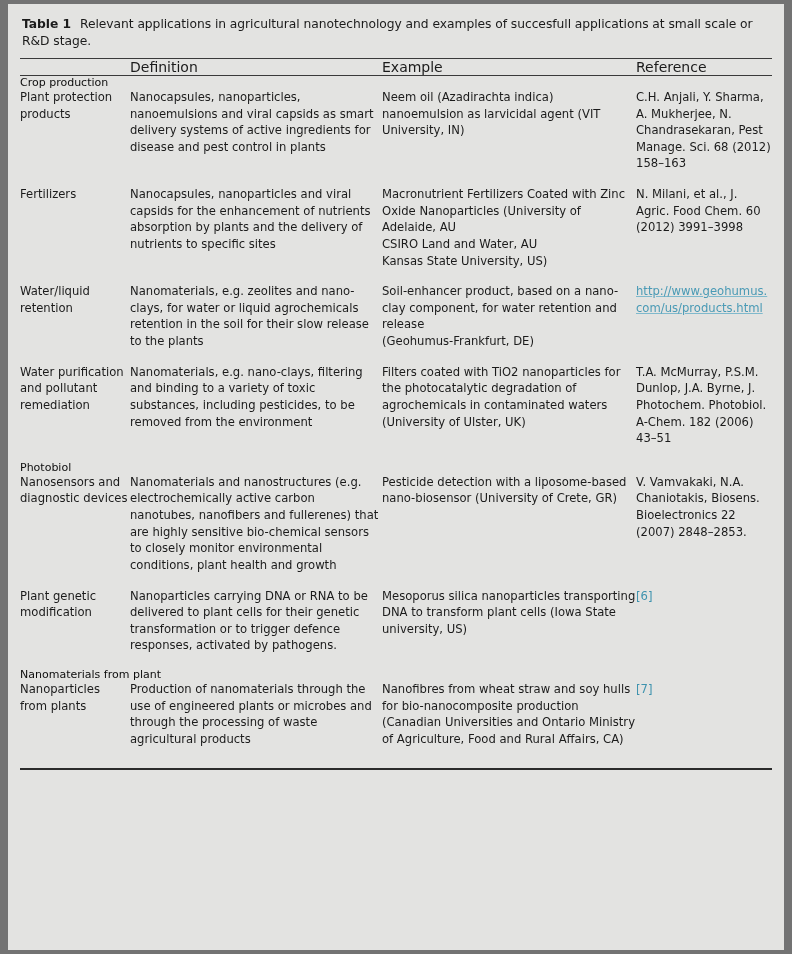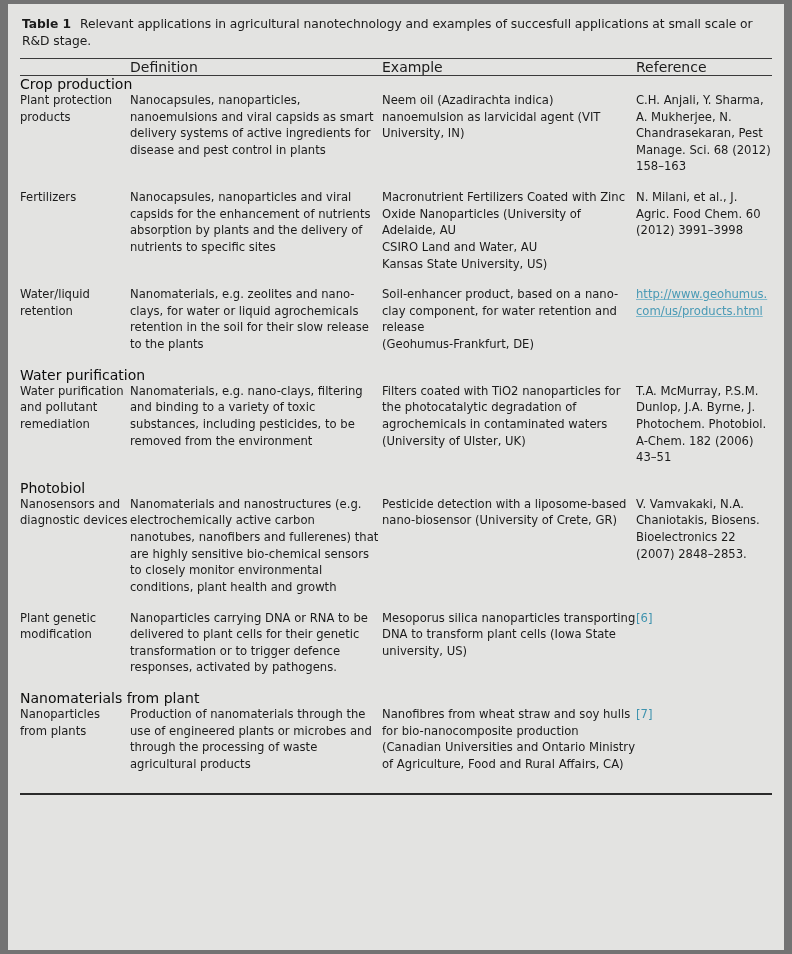--- a/index.html
+++ b/index.html
@@ -74,21 +74,21 @@
     font-weight: normal;
   }
   .hdr-row th {
     padding: 7px 10px 7px 0;
     font-size: 14px;
     color: #1b1b1b;
   }
   .hdr-row th.col-a { padding-left: 0; }
   .group-row td {
     font-weight: bold;
-    font-size: 14px;
+    font-size: 11px;
     padding: 8px 0 7px 0;
     color: #0d0d0d;
   }
   .data-row td {
     padding: 0 12px 0 0;
     line-height: 1.435;
   }
   .data-row td.col-ref { padding-right: 0; }
   .spacer-row td { height: 14px; line-height: 14px; font-size: 1px; }
   a.ref-link {
@@ -163,23 +163,20 @@
           </tr>
           <tr class="data-row">
             <td>Water/liquid retention</td>
             <td>Nanomaterials, e.g. zeolites and nano-clays, for water or liquid agrochemicals retention in the soil for their slow release to the plants</td>
             <td>Soil-enhancer product, based on a nano-clay component, for water retention and release<br>(Geohumus-Frankfurt, DE)</td>
             <td class="col-ref"><a class="ref-link" href="#">http://www.geohumus.com/us/products.html</a></td>
           </tr>
           <tr class="spacer-row">
             <td colspan="4"></td>
           </tr>
-          <tr class="group-row">
-            <td colspan="4">Water purification</td>
-          </tr>
           <tr class="data-row">
             <td>Water purification and pollutant remediation</td>
             <td>Nanomaterials, e.g. nano-clays, filtering and binding to a variety of toxic substances, including pesticides, to be removed from the environment</td>
             <td>Filters coated with TiO2 nanoparticles for the photocatalytic degradation of agrochemicals in contaminated waters (University of Ulster, UK)</td>
             <td class="col-ref">T.A. McMurray, P.S.M. Dunlop, J.A. Byrne, J. Photochem. Photobiol. A-Chem. 182 (2006) 43–51</td>
           </tr>
           <tr class="spacer-row">
             <td colspan="4"></td>
           </tr>
           <tr class="group-row">

